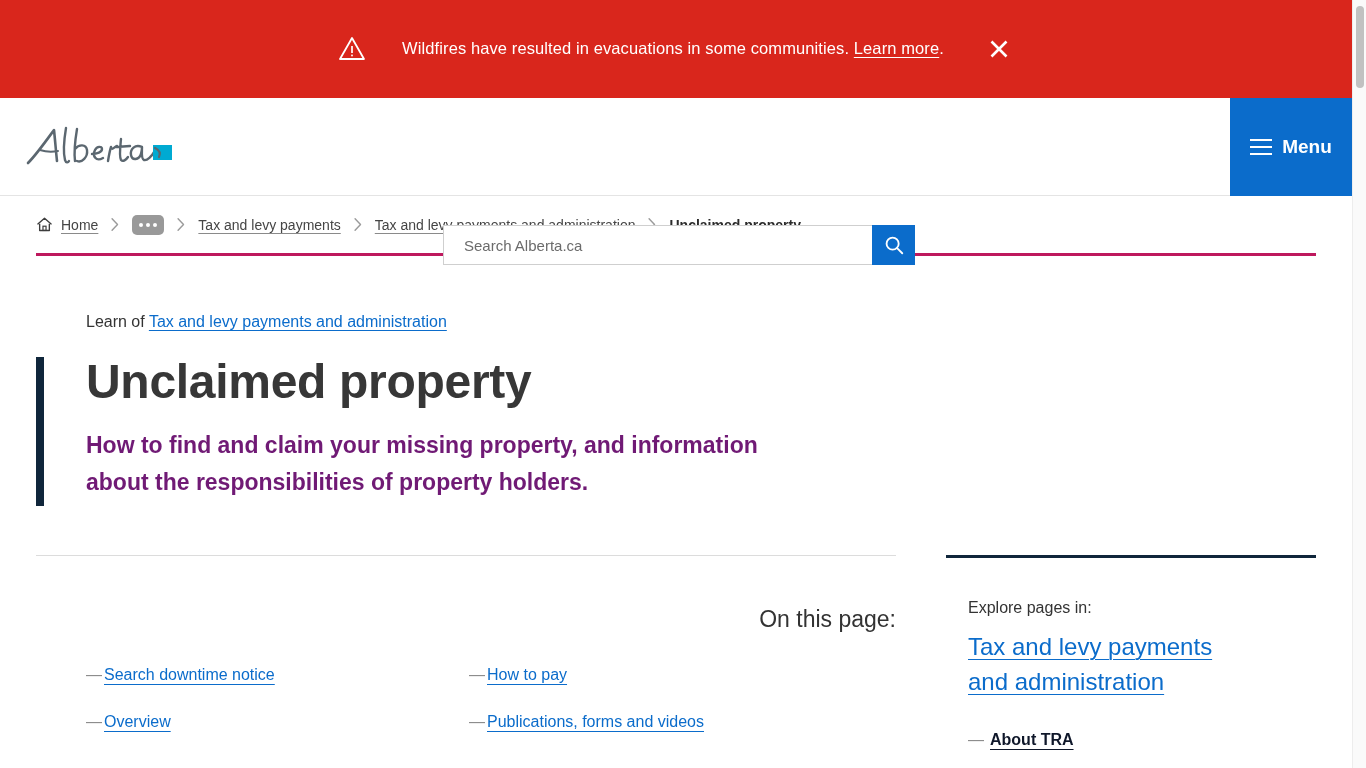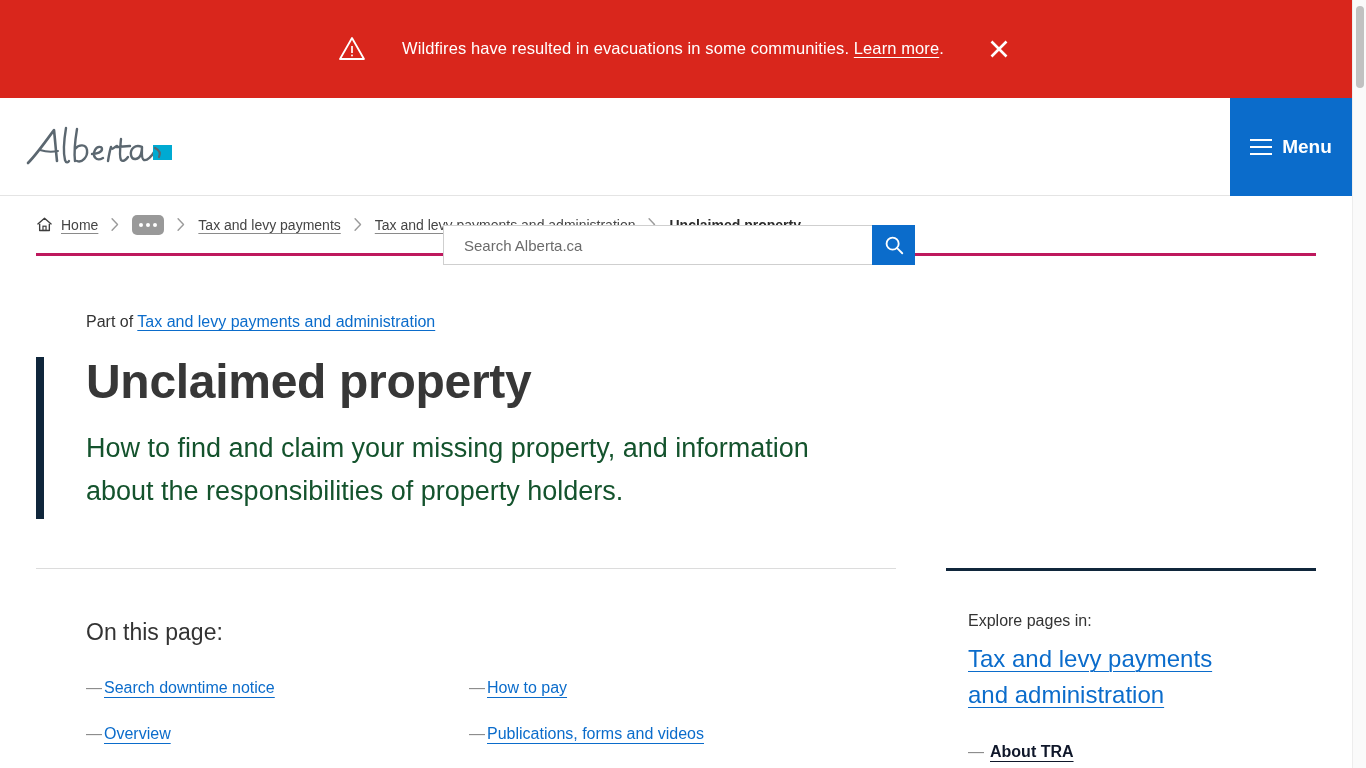--- a/index.html
+++ b/index.html
@@ -274,26 +274,26 @@
 
   .page-title {
     font-size: 48px;
     font-weight: bold;
     color: #373737;
     line-height: 1.05;
     letter-spacing: -0.3px;
   }
 
   .page-desc {
-    font-size: 27px;
-    color: #14532d;
+    font-size: 23px;
+    color: #701a75;
     line-height: 1.58;
     margin-top: 20px;
     max-width: 740px;
-    font-weight: normal;
+    font-weight: bold;
   }
 
   
   .columns {
     display: flex;
     margin-top: 49px;
     gap: 50px;
   }
 
   .col-main {
@@ -308,20 +308,21 @@
     border-top: 3px solid #10263b;
     padding-top: 40px;
   }
 
   .on-this-page-heading {
     font-size: 23px;
     color: #333333;
     font-weight: normal;
     margin-left: 50px;
     line-height: 1.2;
+    text-align: right;
   }
 
   .toc {
     margin-top: 30px;
     margin-left: 50px;
     display: grid;
     grid-template-columns: 383px 1fr;
     row-gap: 23px;
     column-gap: 0;
   }
@@ -540,21 +541,21 @@
         </span>
 
         <span class="crumb current">Unclaimed property</span>
       </nav>
     </div>
 
     <div class="content">
 
       <div class="hero">
         <div class="part-of">
-          <span>Part of</span>
+          <span>Learn of</span>
           <a href="#">Tax and levy payments and administration</a>
         </div>
 
         <div class="title-block">
           <h1 class="page-title">Unclaimed property</h1>
           <p class="page-desc">How to find and claim your missing property, and information about the responsibilities of property holders.</p>
         </div>
       </div>
 
       <div class="columns">

